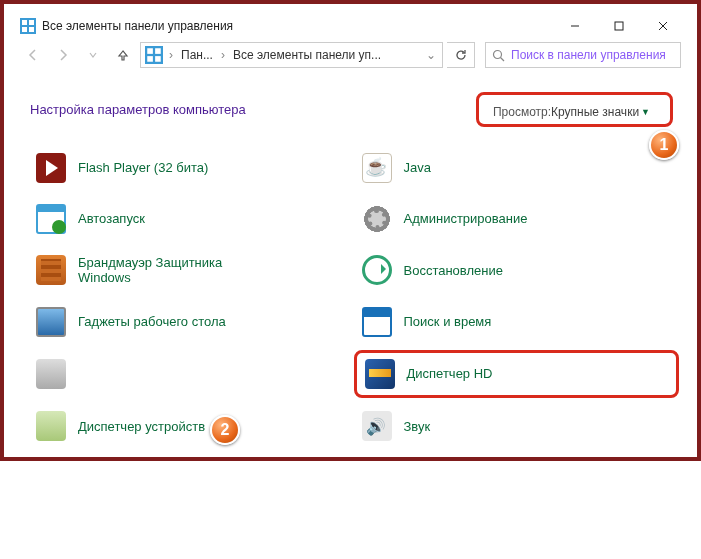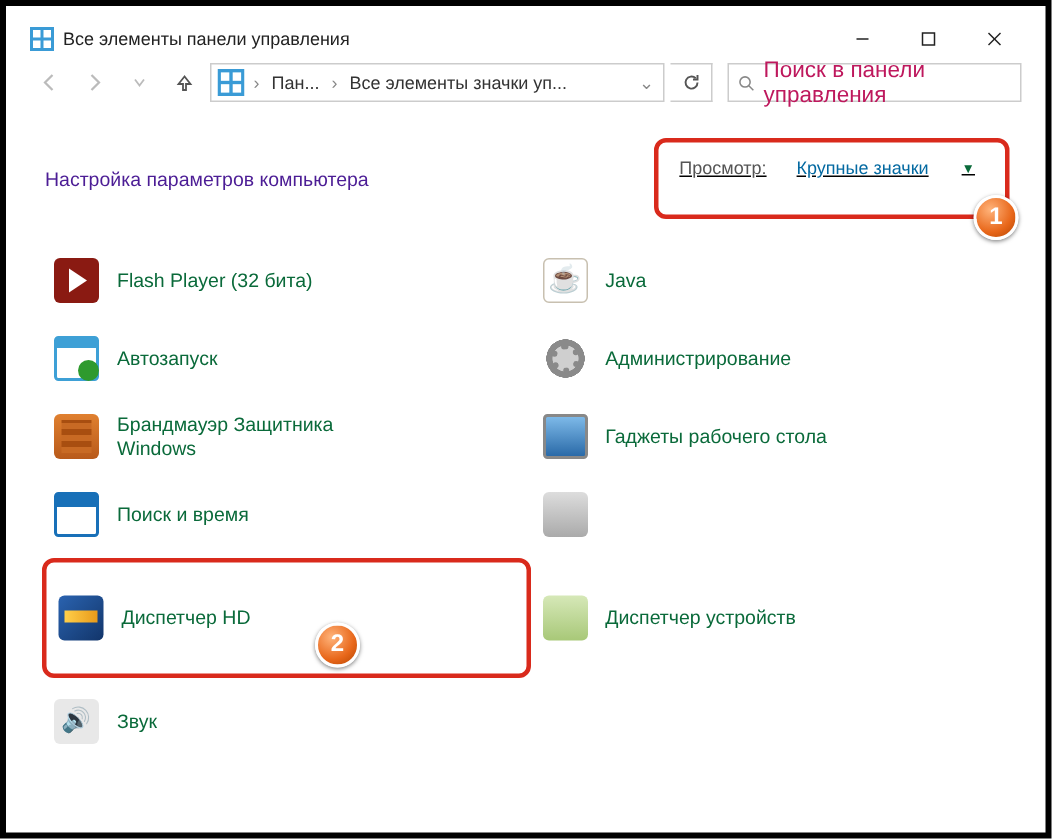--- a/index.html
+++ b/index.html
@@ -1,45 +1,45 @@
 <!DOCTYPE html>
 <html><head>
 <meta charset="utf-8">
 <style>
   * { box-sizing: border-box; margin: 0; padding: 0; font-family: "Segoe UI", Tahoma, sans-serif; }
   body { background: #fff; }
-  .frame { width: 701px; height: 559px; border: 4px solid #000000; position: relative; background: #fff; overflow: hidden; }
+  .frame { width: 701px; height: 461px; border: 4px solid #7f1d1d; position: relative; background: #fff; overflow: hidden; }
   .inner { position: absolute; inset: 8px; background: #fff; display: flex; flex-direction: column; }
 
   
   .titlebar { display: flex; align-items: center; height: 28px; padding: 0 4px; font-size: 12px; color: #222; }
   .titlebar .appicon { width: 16px; height: 16px; margin: 0 6px 0 4px; display:inline-flex; align-items:center; justify-content:center; }
   .titlebar .title { flex: 0 0 auto; }
   .titlebar .spacer { flex: 1; }
   .winbtn { width: 44px; height: 28px; display: flex; align-items: center; justify-content: center; color:#222; }
   .winbtn svg { width: 10px; height: 10px; }
 
   
   .navbar { display: flex; align-items: center; height: 34px; padding: 2px 8px 6px 8px; gap: 4px; }
   .navarrow { width: 26px; height: 26px; display:flex; align-items:center; justify-content:center; color:#777; }
   .navarrow.disabled { color: #bbb; }
   .addrbox { flex: 1; height: 26px; border: 1px solid #ccc; background:#fff; display:flex; align-items:center; padding: 0 4px; font-size: 12px; color:#333; gap:4px; }
   .addrbox .foldericon { width:18px; height:18px; display:flex; align-items:center; justify-content:center; }
   .addrbox .crumb { padding: 0 2px; }
   .addrbox .chev { color:#888; padding:0 2px; }
   .addrbox .chev:last-child { margin-left:auto; }
   .refresh { width:28px; height:26px; border:1px solid #ccc; border-left:none; display:flex; align-items:center; justify-content:center; color:#555; }
-  .searchbox { width: 196px; height: 26px; border:1px solid #ccc; margin-left:6px; display:flex; align-items:center; padding:0 6px; gap:6px; color:#be185d; font-size:15px; }
+  .searchbox { width: 196px; height: 26px; border:1px solid #ccc; margin-left:6px; display:flex; align-items:center; padding:0 6px; gap:6px; color:#8b5cf6; font-size:12px; }
 
   
   .headrow { display:flex; align-items:center; padding: 18px 16px 14px 18px; position: relative; }
   .headrow h1 { font-size: 13px; font-weight: 400; color: #4c1d95; }
-  .viewbox { margin-left:auto; border: 3px solid #d92a1c; border-radius: 8px; padding: 10px 20px 24px 14px; display:flex; align-items:center; gap:20px; font-size:12px; position:relative;text-decoration:underline; }
+  .viewbox { margin-left:auto; border: 3px solid #d92a1c; border-radius: 8px; padding: 10px 20px 5px 14px; display:flex; align-items:center; gap:0; font-size:12px; position:relative; }
   .viewbox .lbl { color:#555; }
-  .viewbox .link { color:#0369a1; }
+  .viewbox .link { color:#404040; }
   .viewbox .drop { color:#0a6a3a; font-size:9px; margin-left:2px; }
   .badge { position:absolute; width:30px; height:30px; border-radius:50%; background: radial-gradient(circle at 35% 30%, #ffb37a, #e8671a 60%, #b34400); border:2px solid #fff; box-shadow: 0 1px 3px rgba(0,0,0,.5); color:#fff; font-weight:700; font-size:16px; display:flex; align-items:center; justify-content:center; }
   .badge.b1 { right: 10px; top: 56px; }
   .badge.b2 { left: 198px; top: 403px; }
 
   
   .grid { padding: 4px 10px 0 16px; display:grid; grid-template-columns: 1fr 1fr; column-gap: 0; row-gap: 6px; overflow:hidden; }
   .item { display:flex; align-items:center; gap:10px; padding: 6px 6px; font-size:13px; color:#0a6a3a; line-height:1.2; min-height:44px; }
   .item .ico { width:34px; height:34px; flex:0 0 34px; display:flex; align-items:center; justify-content:center; }
   .item .txt { max-width: 190px; }
@@ -143,21 +143,21 @@
               <rect width="16" height="16" fill="#3a9bd6"></rect>
               <rect x="2" y="2" width="5" height="5" fill="#fff"></rect>
               <rect x="9" y="2" width="5" height="5" fill="#fff"></rect>
               <rect x="2" y="9" width="5" height="5" fill="#fff"></rect>
               <rect x="9" y="9" width="5" height="5" fill="#fff"></rect>
             </svg>
           </span>
       <span class="chev">›</span>
       <span class="crumb">Пан...</span>
       <span class="chev">›</span>
-      <span class="crumb">Все элементы значки уп...</span>
+      <span class="crumb">Все элементы панели уп...</span>
       <span class="chev" style="margin-left:auto">⌄</span>
     </div>
     <div class="refresh">
           <svg width="14" height="14" viewBox="0 0 14 14">
             <path d="M11 7a4 4 0 1 1-1.2-2.8" fill="none" stroke="#555" stroke-width="1.3"></path>
             <path d="M11 2v3h-3" fill="none" stroke="#555" stroke-width="1.3"></path>
           </svg>
         </div>
 
     <div class="searchbox">
@@ -213,20 +213,26 @@
     </div>
     <div class="item">
       <div class="ico">
             <div class="ic-sq ic-fw"></div>
           </div>
       <div class="txt">Брандмауэр Защитника Windows</div>
     </div>
 
     <div class="item">
       <div class="ico">
+            <div class="ic-sq ic-refresh"></div>
+          </div>
+      <div class="txt">Восстановление</div>
+    </div>
+    <div class="item">
+      <div class="ico">
             <div class="ic-sq ic-monitor"></div>
           </div>
       <div class="txt">Гаджеты рабочего стола</div>
     </div>
 
     <div class="item">
       <div class="ico">
             <div class="ic-sq ic-cal"></div>
           </div>
       <div class="txt">Поиск и время</div>

